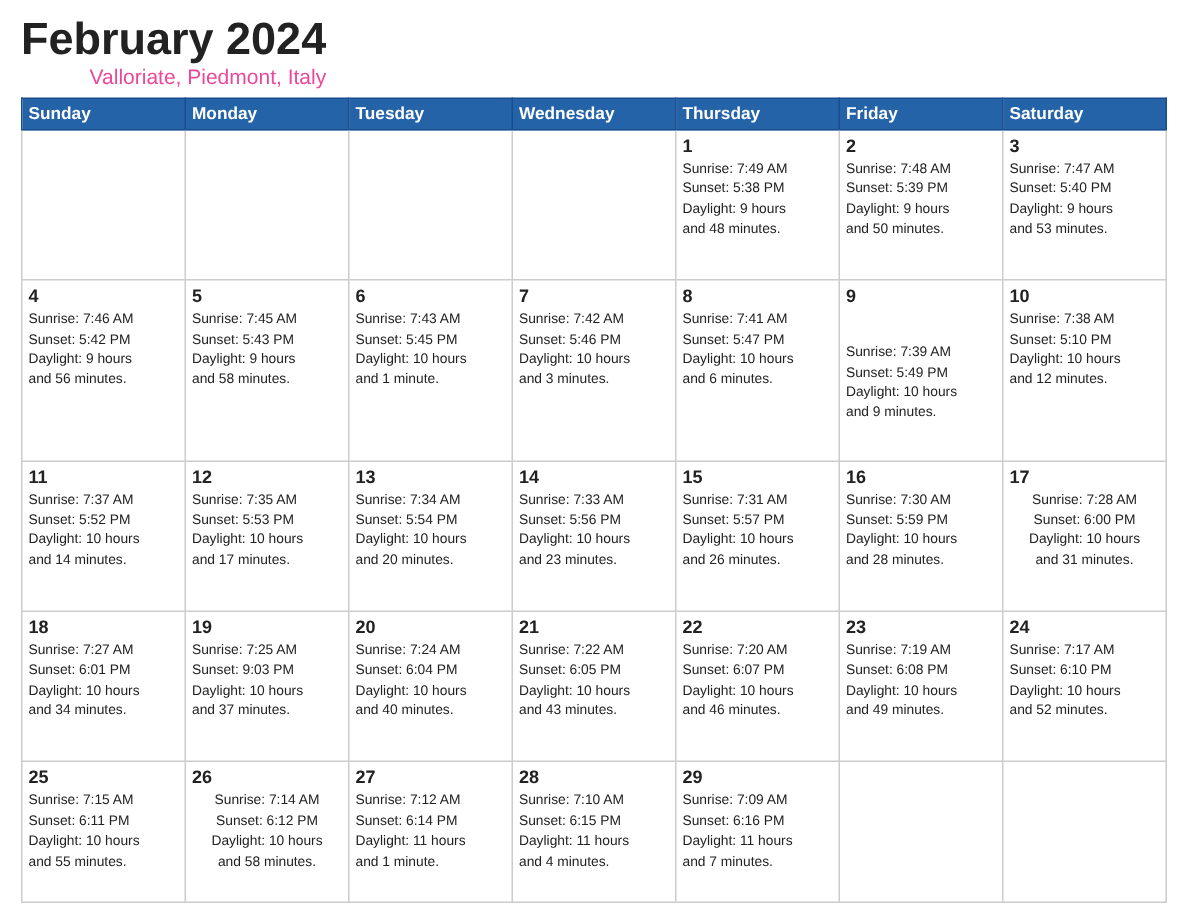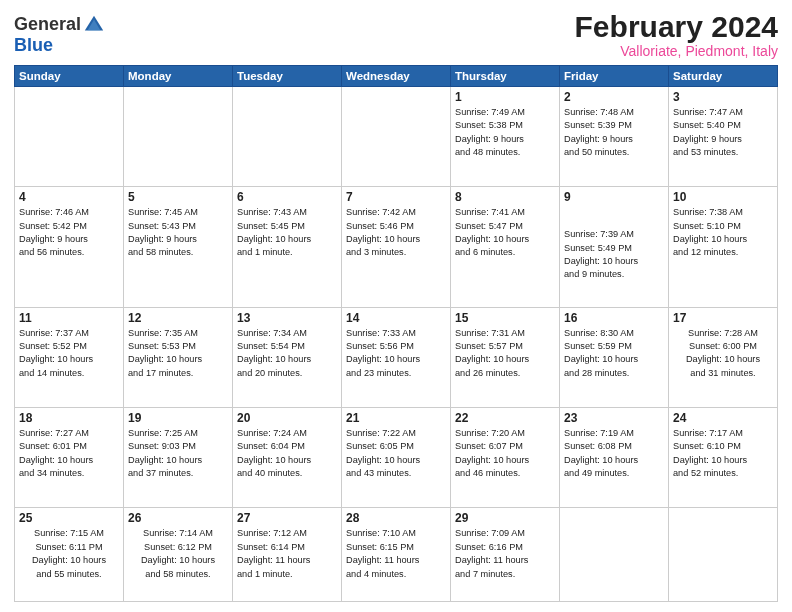--- a/index.html
+++ b/index.html
@@ -94,32 +94,20 @@
     }
     .empty-cell {
       background: #f9f9f9;
     }
   </style>
 </head>
 <body>
 
 <div class="page">
   <div class="header">
-    <div class="logo">
-      <div>
-        <div style="display:flex;align-items:center;">
-          <span class="logo-text logo-general">General</span>
-          <svg class="logo-icon" viewBox="0 0 24 24">
-            <polygon points="12,2 22,18 2,18" fill="#2563a8"></polygon>
-            <polygon points="12,6 19,18 5,18" fill="#5b9bd5" opacity="0.5"></polygon>
-          </svg>
-        </div>
-        <span class="logo-text logo-blue">Blue</span>
-      </div>
-    </div>
     <div class="title-block">
       <div class="month-year">February 2024</div>
       <div class="location">Valloriate, Piedmont, Italy</div>
     </div>
   </div>
 
   <table class="calendar">
     <thead>
       <tr>
 
@@ -242,21 +230,21 @@
           </td>
           <td>
             <span class="day-number">15</span>
             <div class="day-info" style="white-space: pre-line;">Sunrise: 7:31 AM
 Sunset: 5:57 PM
 Daylight: 10 hours
 and 26 minutes.</div>
           </td>
           <td>
             <span class="day-number">16</span>
-            <div class="day-info" style="white-space: pre-line;">Sunrise: 8:30 AM
+            <div class="day-info" style="white-space: pre-line;">Sunrise: 7:30 AM
 Sunset: 5:59 PM
 Daylight: 10 hours
 and 28 minutes.</div>
           </td>
           <td>
             <span class="day-number">17</span>
             <div class="day-info" style="white-space: pre-line; text-align: center;">Sunrise: 7:28 AM
 Sunset: 6:00 PM
 Daylight: 10 hours
 and 31 minutes.</div>
@@ -309,21 +297,21 @@
             <span class="day-number">24</span>
             <div class="day-info" style="white-space: pre-line;">Sunrise: 7:17 AM
 Sunset: 6:10 PM
 Daylight: 10 hours
 and 52 minutes.</div>
           </td>
         </tr>
         <tr>
           <td>
             <span class="day-number">25</span>
-            <div class="day-info" style="white-space: pre-line; text-align: center;">Sunrise: 7:15 AM
+            <div class="day-info" style="white-space: pre-line;">Sunrise: 7:15 AM
 Sunset: 6:11 PM
 Daylight: 10 hours
 and 55 minutes.</div>
           </td>
           <td>
             <span class="day-number">26</span>
             <div class="day-info" style="white-space: pre-line; text-align: center;">Sunrise: 7:14 AM
 Sunset: 6:12 PM
 Daylight: 10 hours
 and 58 minutes.</div>

